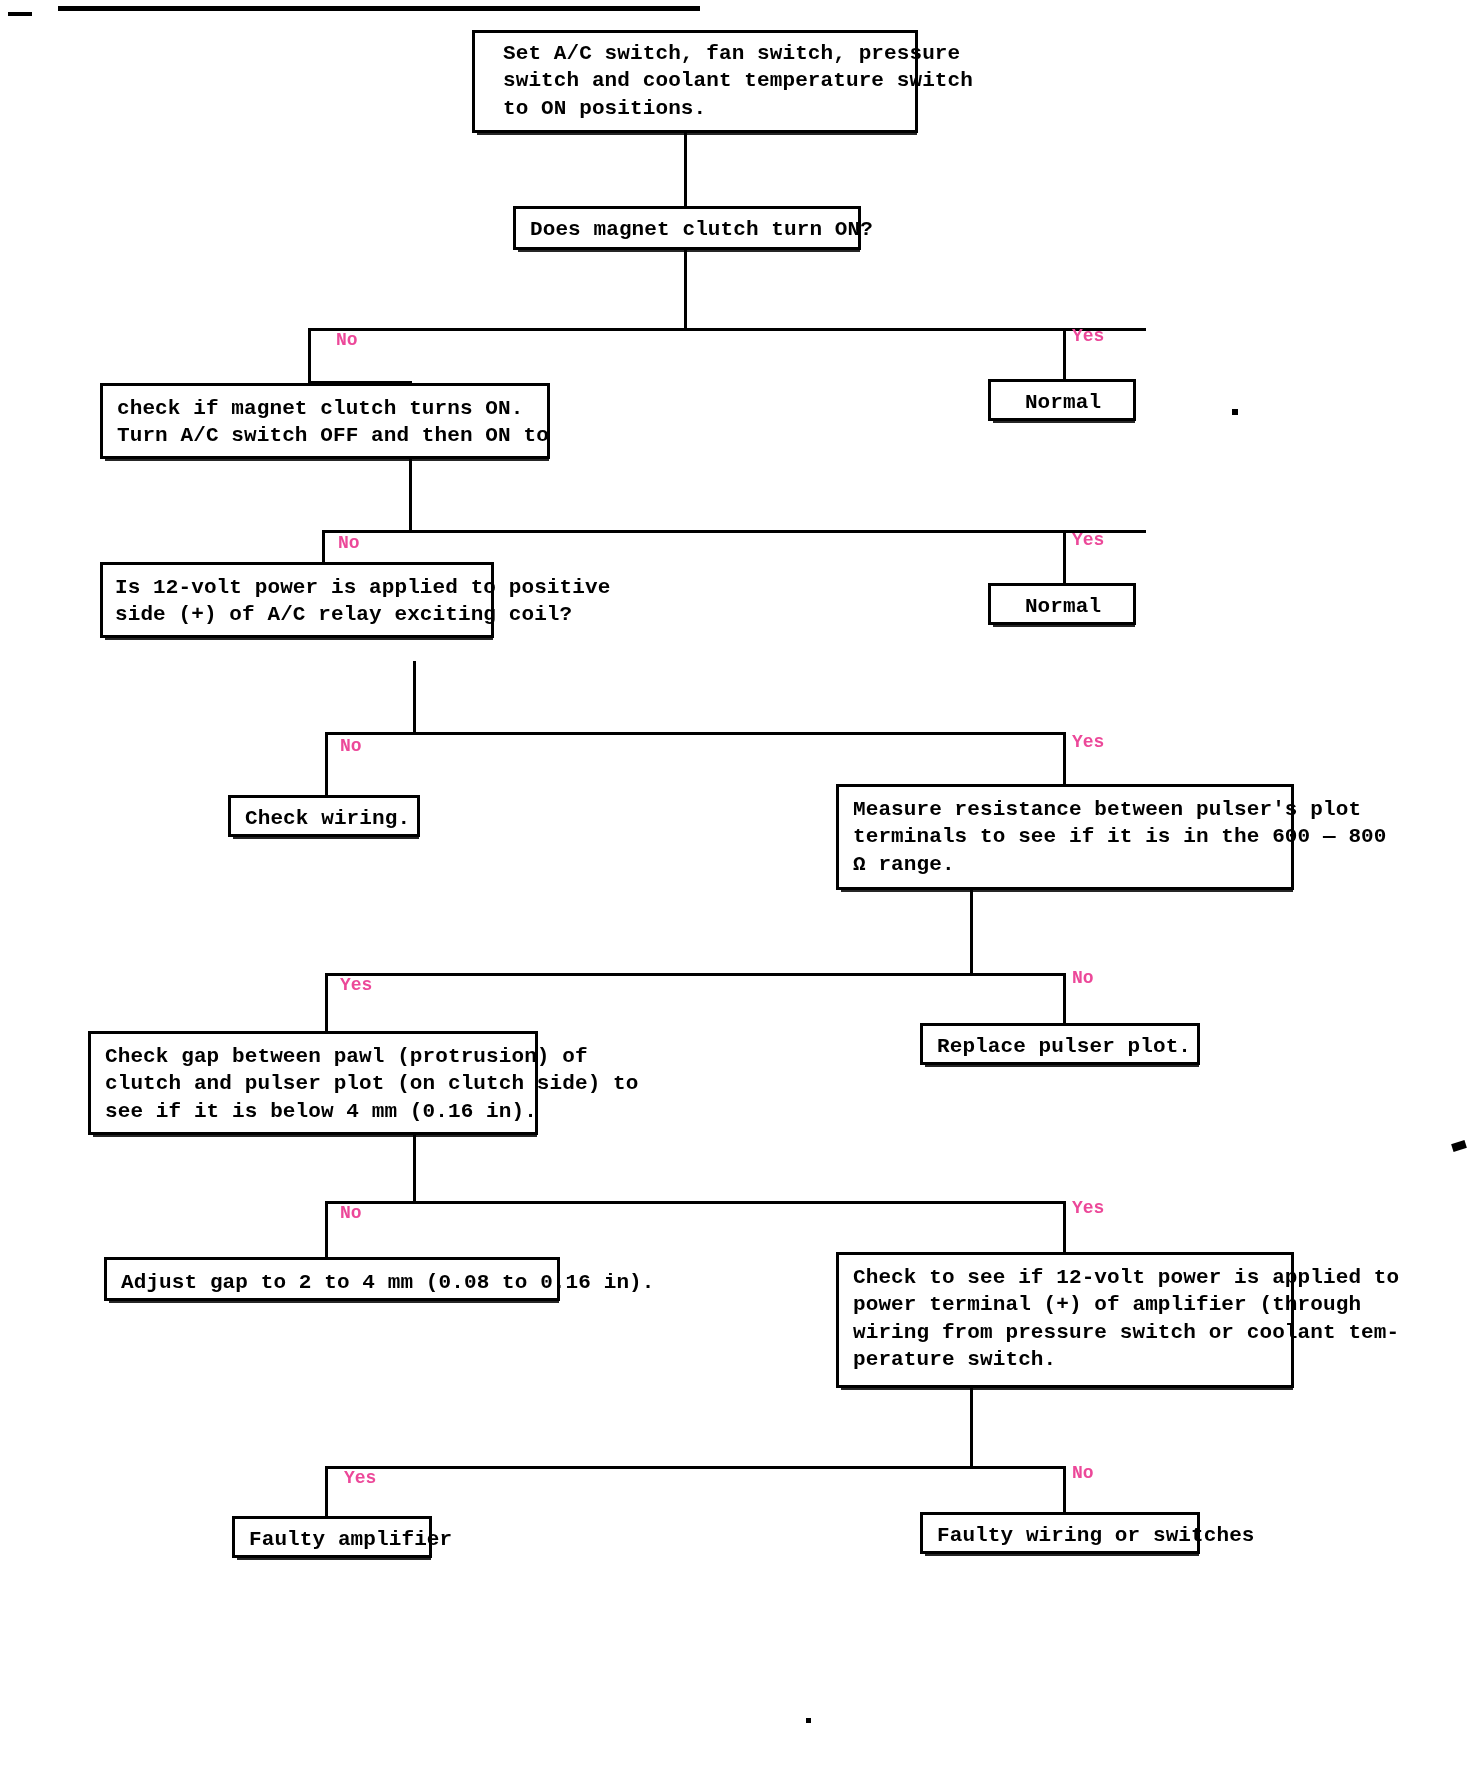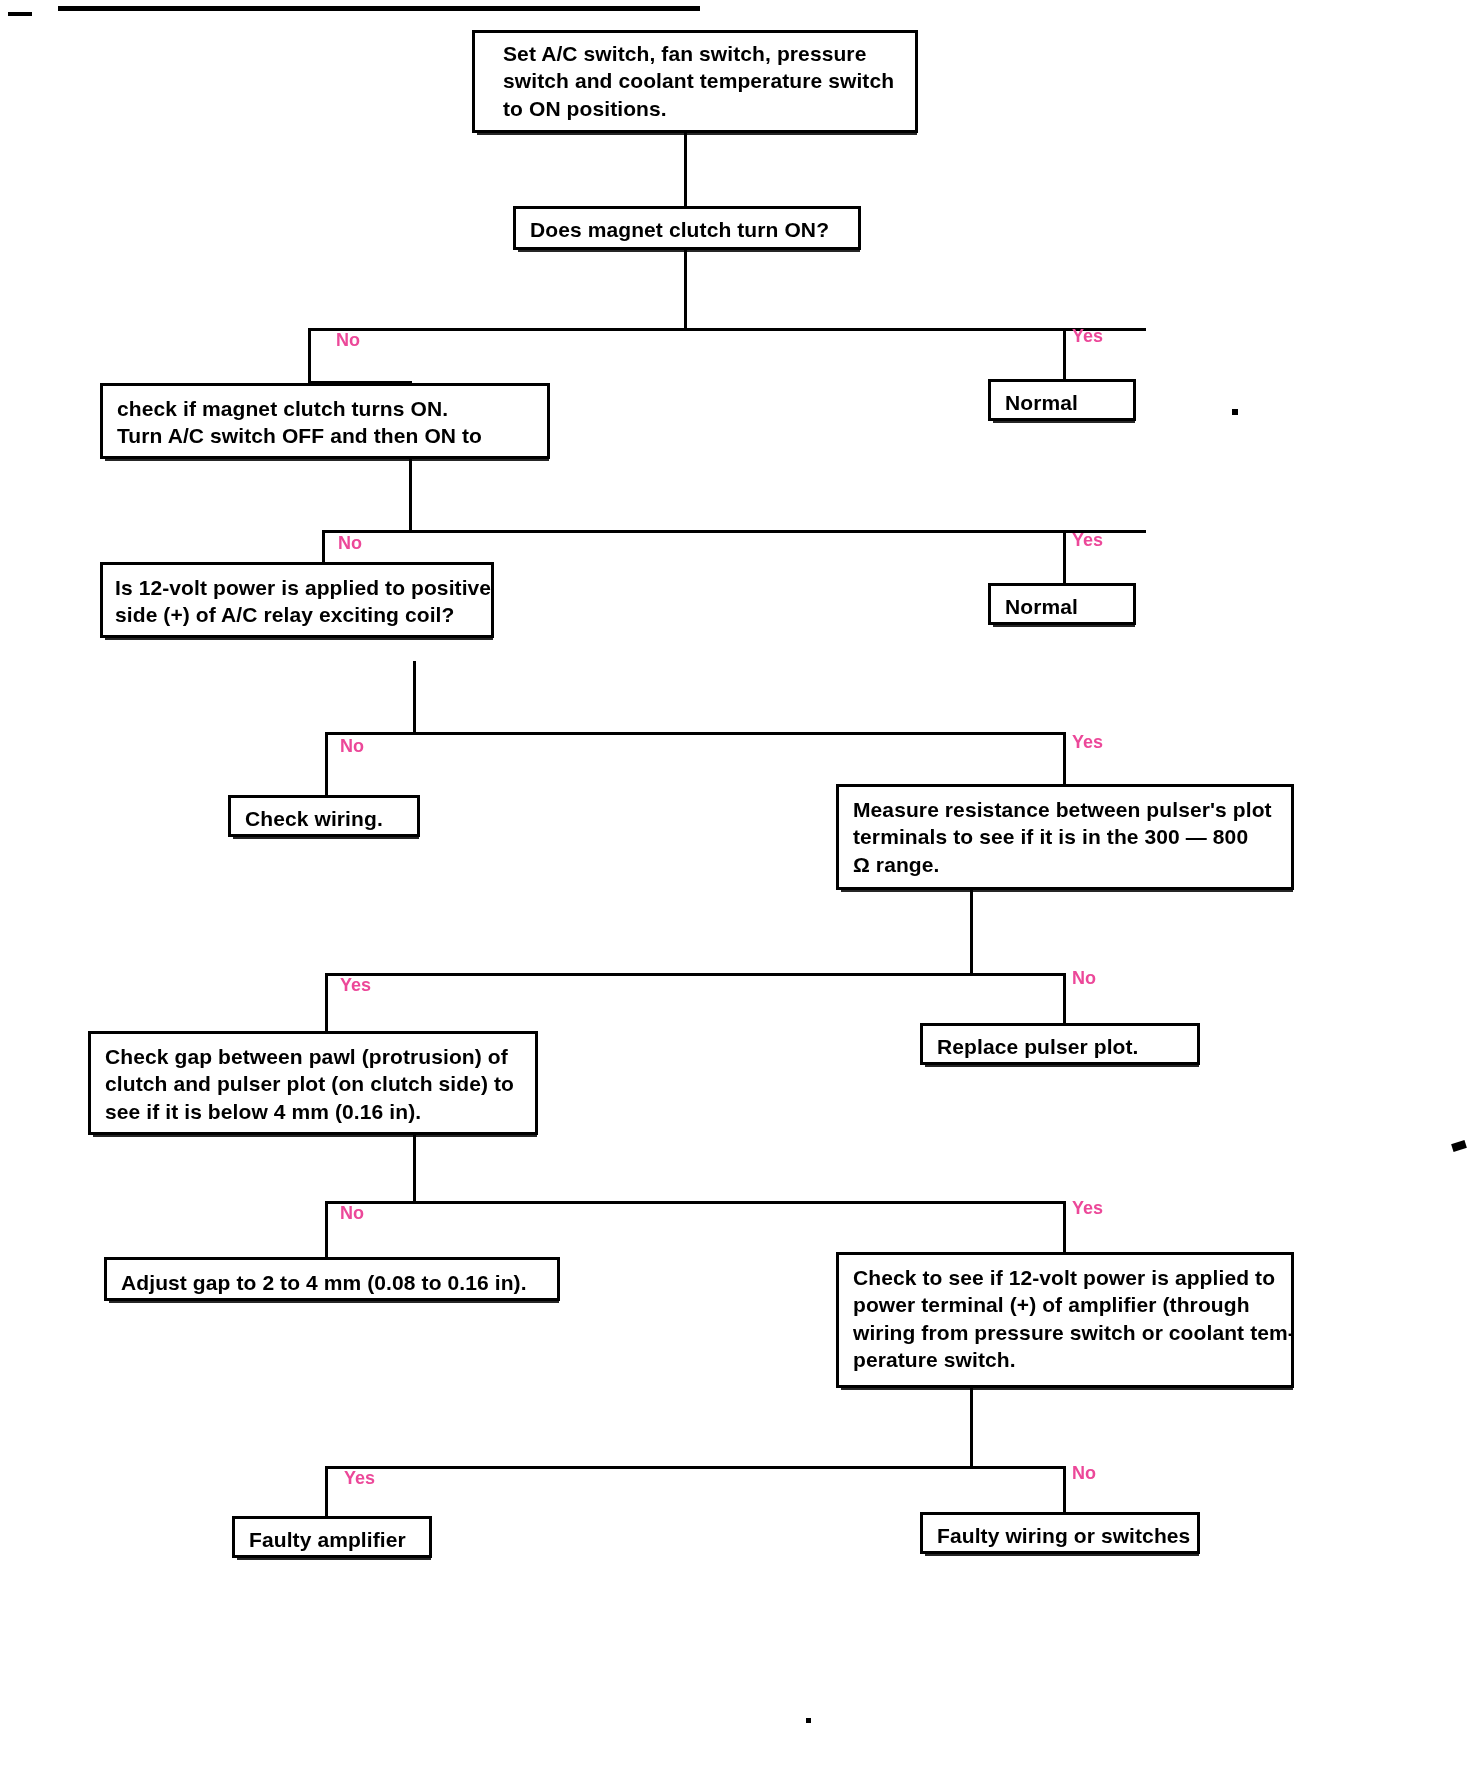--- a/index.html
+++ b/index.html
@@ -1,38 +1,39 @@
 <!DOCTYPE html>
 <html><head>
 <meta charset="utf-8">
 <style>
   html,body{margin:0;padding:0;background:#ffffff;}
   #page{
     position:relative;
     width:1472px;
     height:1780px;
     background:#ffffff;
-    font-family:Liberation Sans, sans-serif;
+    font-family:Liberation Mono, monospace;
     overflow:hidden;
   }
   
   .node{
     position:absolute;
     box-sizing:border-box;
     border:3px solid #000;
     background:#fff;
     color:#000;
     font-weight:bold;
     font-size:21px;
     line-height:1.30;
     padding:9px 12px 9px 14px;
     letter-spacing:0.1px;
     z-index:3;
   }
   .node.center{
+    text-align:center;
     padding-top:7px;
   }
   .node .ln{display:block;white-space:pre;}
   
   .node::after{
     content:"";
     position:absolute;
     left:2px; right:-2px; bottom:-5px;
     height:2px;
     background:#000;
@@ -126,21 +127,21 @@
   <div class="blabel" style="left:1072px;top:732px;">Yes</div>
 
   <div class="ln-h" style="left:325px;top:793px;width:1px;"></div>
 
   <div class="node center" style="left:228px;top:795px;width:192px;height:42px;">
     <span class="ln">Check wiring.</span>
   </div>
 
   <div class="node" style="left:836px;top:784px;width:458px;height:106px;">
     <span class="ln">Measure resistance between pulser's plot</span>
-    <span class="ln">terminals to see if it is in the 300 — 800</span>
+    <span class="ln">terminals to see if it is in the 600 — 800</span>
     <span class="ln">Ω range.</span>
   </div>
 
   <div class="ln-v" style="left:970px;top:890px;height:85px;"></div>
   <div class="ln-h" style="left:325px;top:973px;width:740px;"></div>
   <div class="ln-v" style="left:325px;top:973px;height:60px;"></div>
   <div class="ln-v" style="left:1063px;top:973px;height:50px;"></div>
 
   <div class="blabel" style="left:340px;top:975px;">Yes</div>
   <div class="blabel" style="left:1072px;top:968px;">No</div>

